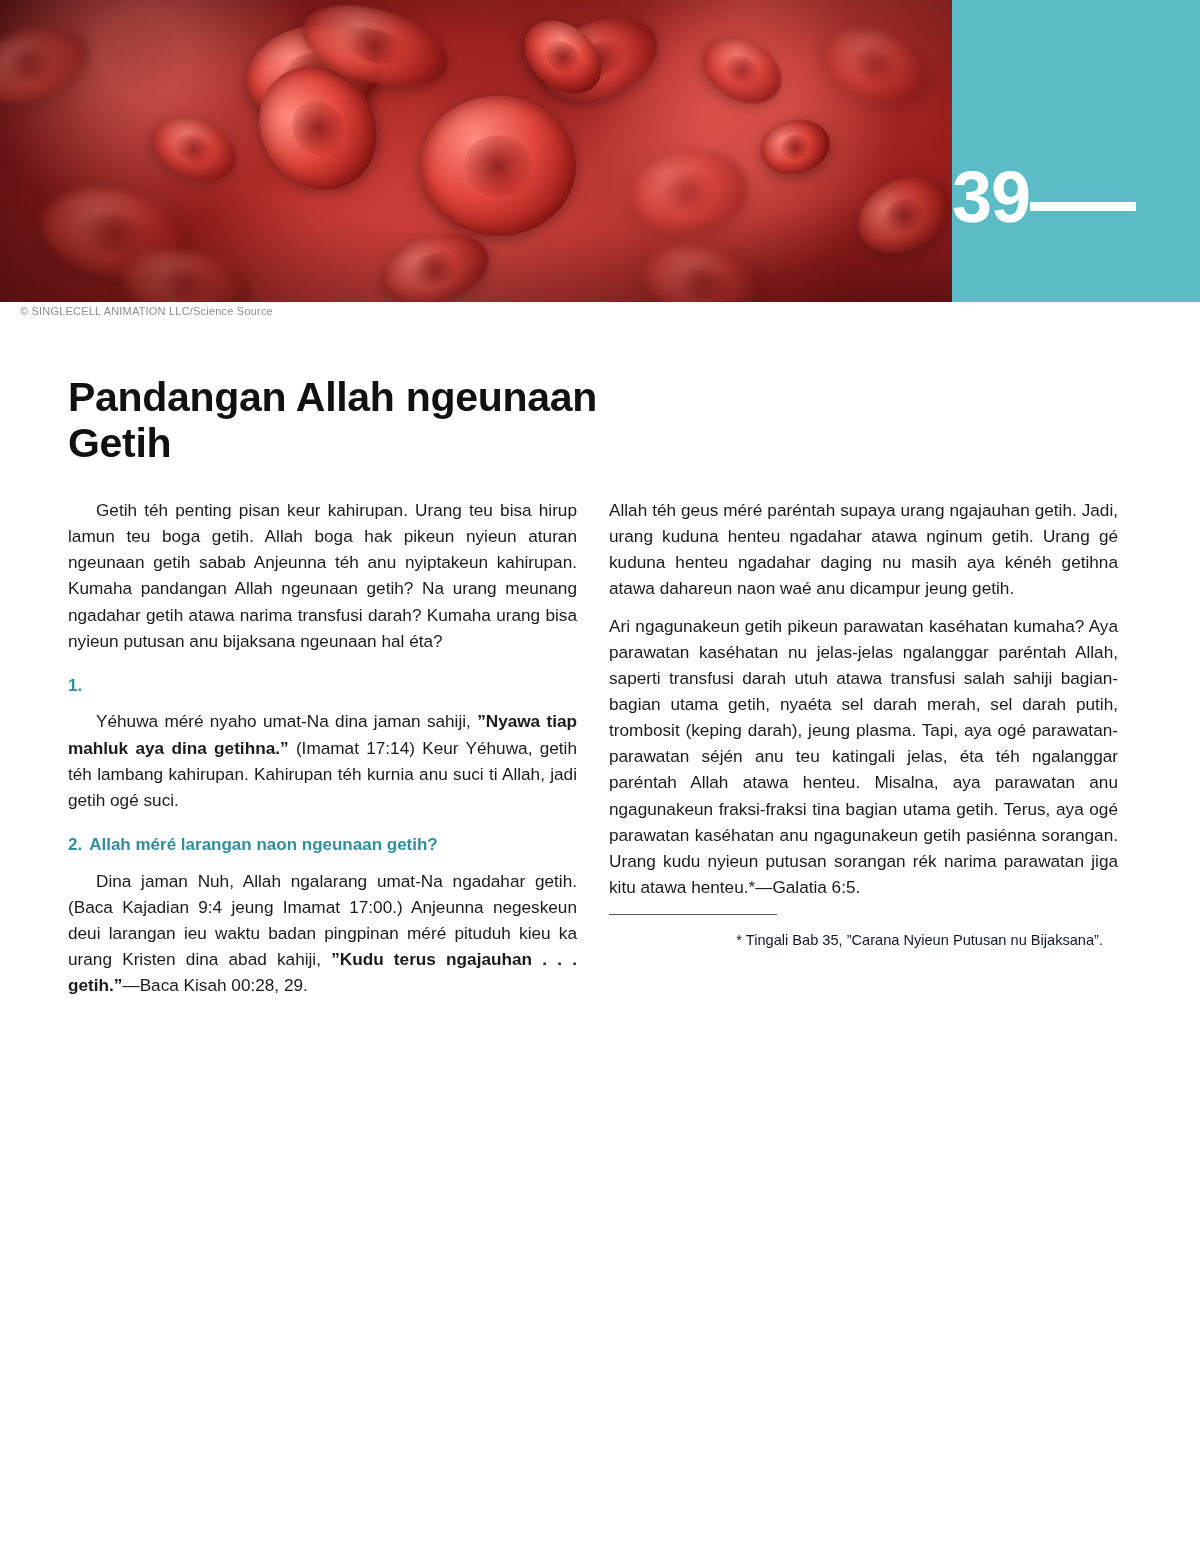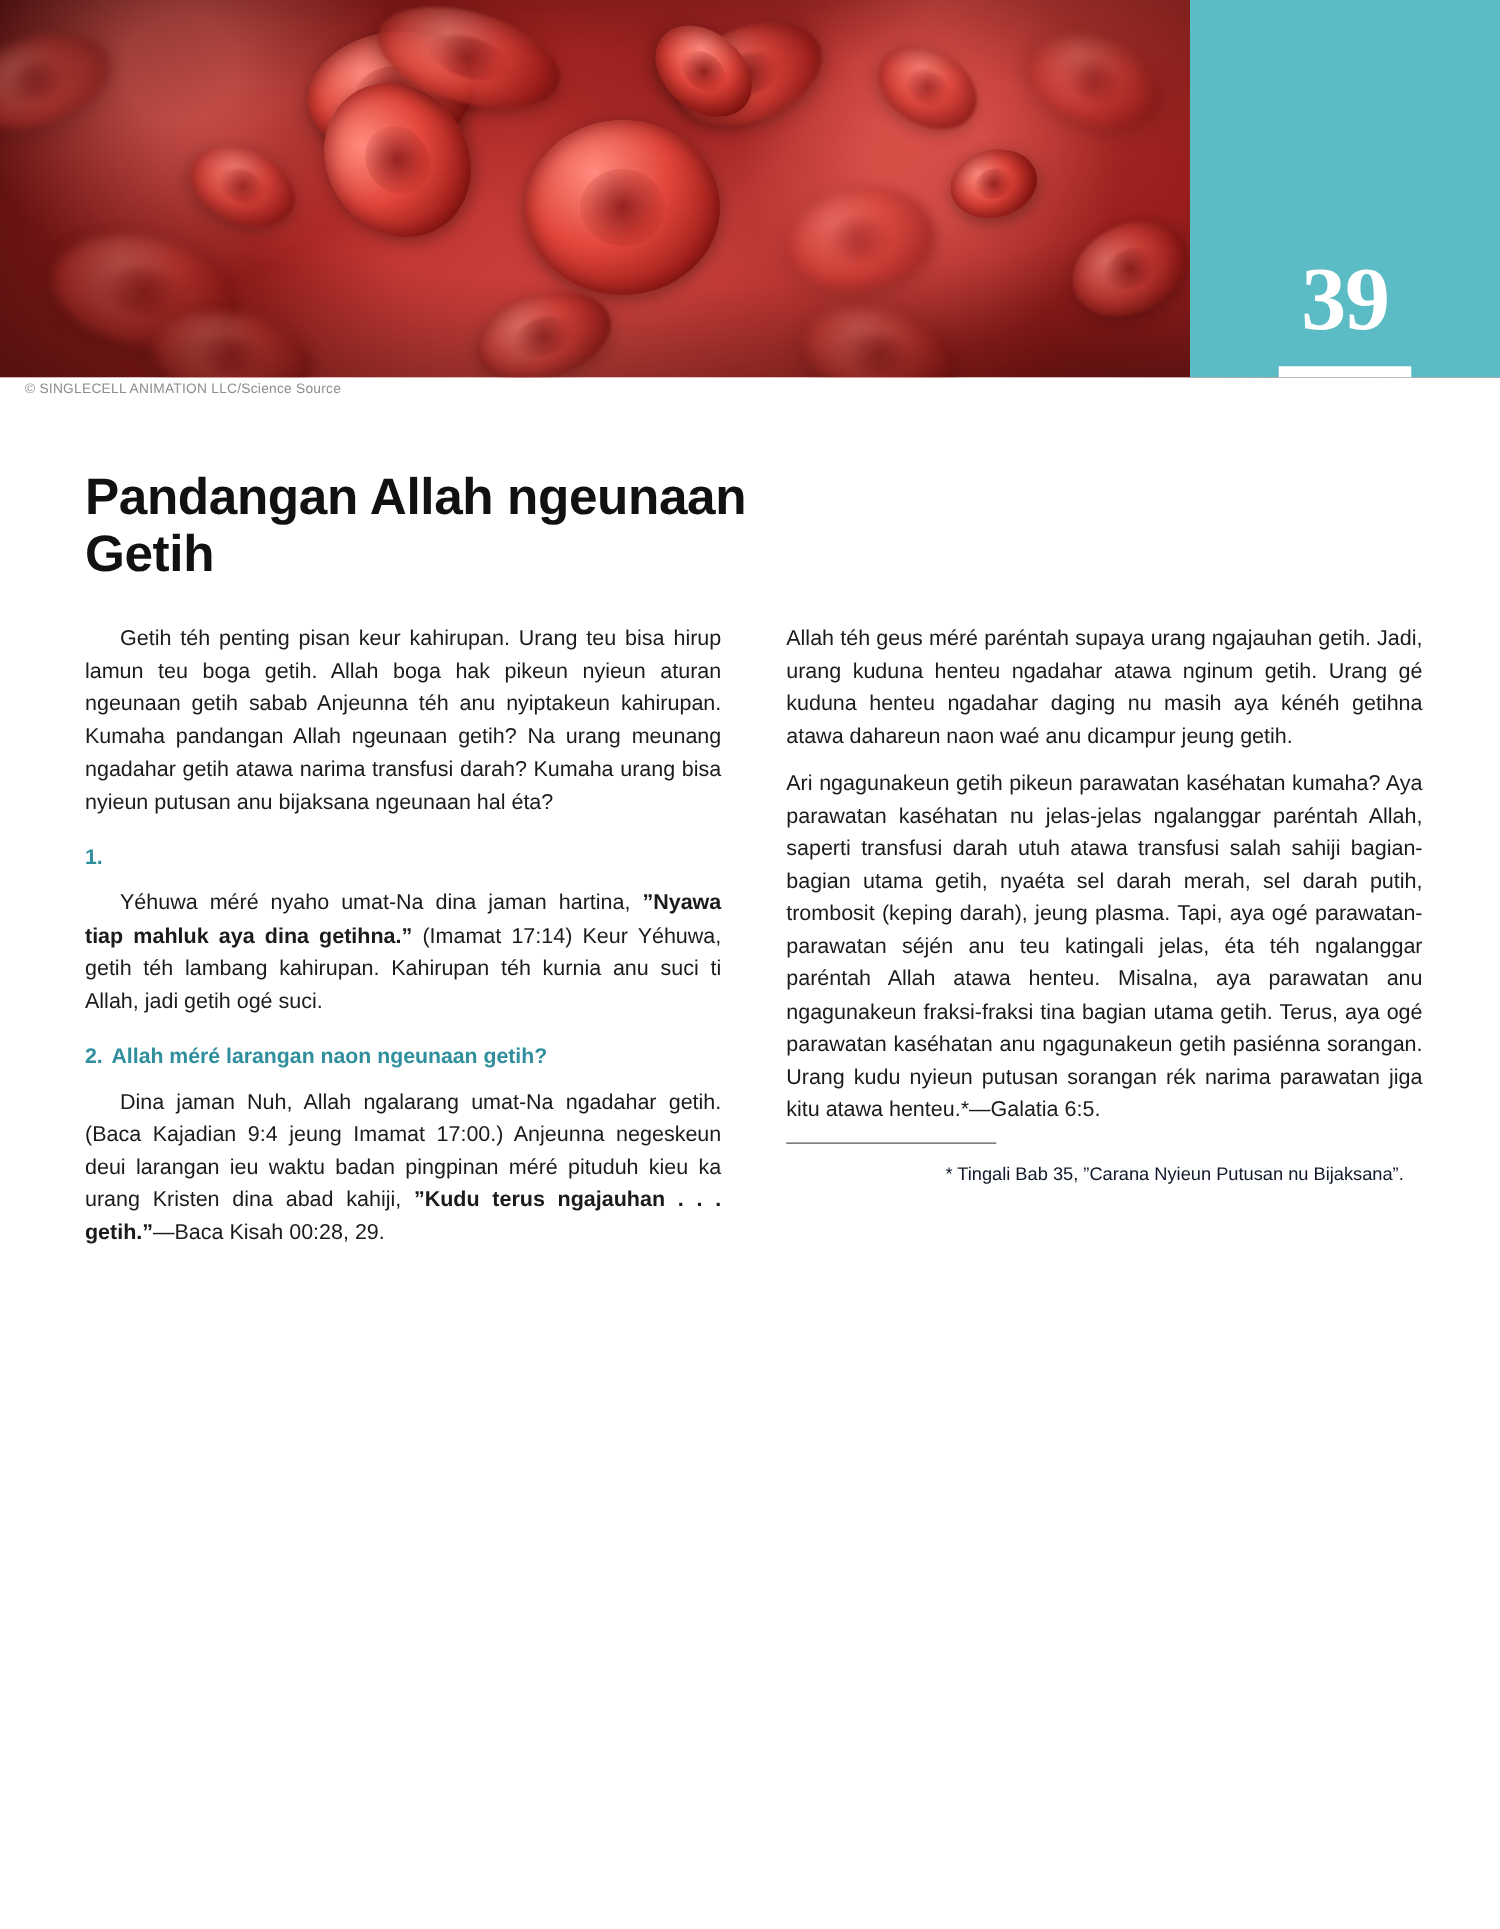--- a/index.html
+++ b/index.html
@@ -53,25 +53,23 @@
     background: radial-gradient(ellipse at 45% 45%, rgba(0,0,0,0) 40%, rgba(0,0,0,0.45) 100%);
   }
 
   .chapter-tab {
     position: absolute;
     right: 0; top: 0;
     width: 248px;
     height: 302px;
     background: #5bbcc6;
     display: flex;
-    flex-direction: column;
     align-items: center;
-    justify-content: flex-end;
+    justify-content: flex-start;
     padding-top: 92px;
-    font-family: Liberation Serif, serif;
   }
   .chapter-number {
     color: #ffffff;
     font-size: 72px;
     font-weight: 700;
     line-height: 1;
     letter-spacing: -1px;
   }
   .chapter-rule {
     width: 106px;
@@ -102,21 +100,21 @@
     letter-spacing: -0.3px;
   }
 
   
   .columns {
     position: absolute;
     left: 68px;
     top: 497px;
     width: 1070px;
     display: flex;
-    gap: 52px;
+    gap: 32px;
   }
   .col { width: 509px; }
 
   p {
     margin: 0 0 11px 0;
     font-size: 17.2px;
     line-height: 1.52;
     text-align: justify;
     color: #1b1b1b;
   }
@@ -186,21 +184,21 @@
 <div class="columns">
 
   <div class="col">
 
     <p class="indent">Getih téh penting pisan keur kahirupan. Urang teu bisa hirup lamun teu boga getih. Allah boga hak pikeun nyieun aturan ngeunaan getih sabab Anjeunna téh anu nyiptakeun kahirupan. Kumaha pandangan Allah ngeunaan getih? Na urang meunang ngadahar getih atawa narima transfusi darah? Kumaha urang bisa nyieun putusan anu bijaksana ngeunaan hal éta?</p>
 
     <div class="q-head">
       <span class="q-num">1.</span>
     </div>
 
-    <p class="indent"><span>Yéhuwa méré nyaho umat-Na dina jaman hartina, </span><b>”Nyawa tiap mahluk aya dina getihna.”</b><span> (Imamat 17:14) Keur Yéhuwa, getih téh lambang kahirupan. Kahirupan téh kurnia anu suci ti Allah, jadi getih ogé suci.</span></p>
+    <p class="indent"><span>Yéhuwa méré nyaho umat-Na dina jaman sahiji, </span><b>”Nyawa tiap mahluk aya dina getihna.”</b><span> (Imamat 17:14) Keur Yéhuwa, getih téh lambang kahirupan. Kahirupan téh kurnia anu suci ti Allah, jadi getih ogé suci.</span></p>
 
     <div class="q-head">
       <span class="q-num">2.</span>
       <span>Allah méré larangan naon ngeunaan getih?</span>
     </div>
 
     <p class="indent"><span>Dina jaman Nuh, Allah ngalarang umat-Na ngadahar getih. (Baca Kajadian 9:4 jeung Imamat 17:00.) Anjeunna negeskeun deui larangan ieu waktu badan pingpinan méré pituduh kieu ka urang Kristen dina abad kahiji, </span><b>”Kudu terus ngajauhan . . . getih.”</b><span>—Baca Kisah 00:28, 29.</span></p>
 
   </div>
 

